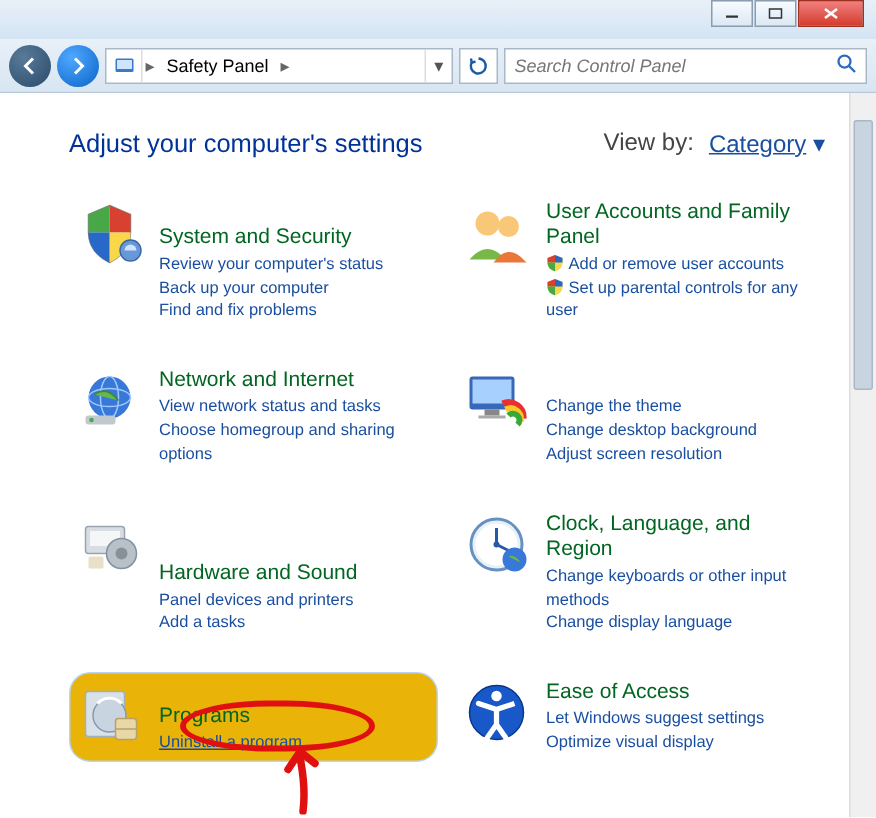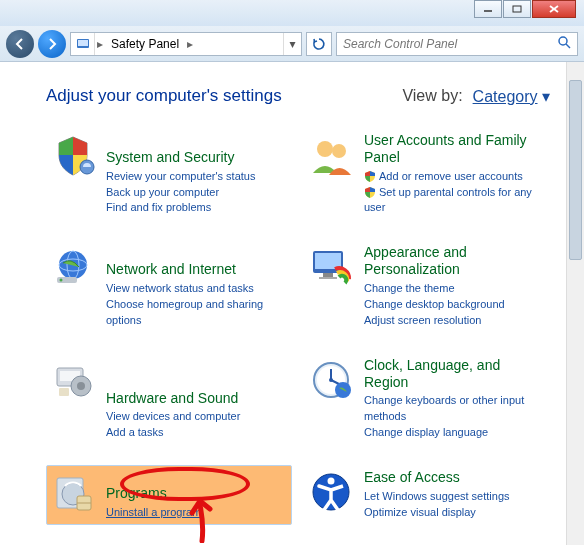--- a/index.html
+++ b/index.html
@@ -116,23 +116,23 @@
     grid-template-columns: 1fr 1fr;
     column-gap: 12px;
     row-gap: 20px;
   }
   .cat {
     display: flex;
     gap: 10px;
     padding: 4px;
   }
   .cat.highlight {
-    background: #fdba74;
+    background: #eab308;
     border: 1px solid #b8d4f0;
-    border-radius: 2px;
+    border-radius: 14px;
     padding: 3px;
   }
   .cat-icon {
     width: 46px; height: 46px;
     flex-shrink: 0;
     display:flex; align-items:center; justify-content:center;
   }
   .cat-body { display:flex; flex-direction:column;justify-content:flex-end; }
   .cat-title {
     color: #006621; font-size: 14px; line-height: 1.2;
@@ -302,39 +302,38 @@
             <rect x="6" y="8" width="26" height="16" fill="#a8d0ff"></rect>
             <rect x="14" y="28" width="10" height="4" fill="#888"></rect>
             <rect x="10" y="32" width="18" height="2" fill="#aaa"></rect>
             <circle cx="32" cy="30" r="9" fill="none"></circle>
             <path d="M26 24 A10 10 0 0 1 40 34" fill="none" stroke="#e83030" stroke-width="4"></path>
             <path d="M28 28 A7 7 0 0 1 38 36" fill="none" stroke="#f8c828" stroke-width="4"></path>
             <path d="M30 32 A4 4 0 0 1 36 38" fill="none" stroke="#38a838" stroke-width="4"></path>
           </svg>
         </div>
         <div class="cat-body">
-          <div class="cat-title">Appearance and Personalization</div>
           <div class="cat-link"><span>Change the theme</span></div>
           <div class="cat-link"><span>Change desktop background</span></div>
           <div class="cat-link"><span>Adjust screen resolution</span></div>
         </div>
       </div>
       <div class="cat">
         <div class="cat-icon">
           <svg width="44" height="44">
             <rect x="6" y="10" width="26" height="18" rx="2" fill="#d8dde4" stroke="#9aa4b0"></rect>
             <rect x="9" y="13" width="20" height="10" fill="#f4f6f8"></rect>
             <circle cx="30" cy="28" r="10" fill="#b8c0c8" stroke="#8290a0"></circle>
             <circle cx="30" cy="28" r="4" fill="#889098"></circle>
             <rect x="8" y="30" width="10" height="8" rx="1" fill="#e8e0c8"></rect>
           </svg>
         </div>
         <div class="cat-body">
           <div class="cat-title">Hardware and Sound</div>
-          <div class="cat-link"><span>View devices and computer</span></div>
+          <div class="cat-link"><span>Panel devices and printers</span></div>
           <div class="cat-link"><span>Add a tasks</span></div>
         </div>
       </div>
       <div class="cat">
         <div class="cat-icon">
           <svg width="44" height="44">
             <circle cx="22" cy="22" r="17" fill="#e8f0f8" stroke="#6890c0" stroke-width="2"></circle>
             <circle cx="22" cy="22" r="14" fill="#fff"></circle>
             <line x1="22" y1="22" x2="22" y2="11" stroke="#2858a8" stroke-width="2"></line>
             <line x1="22" y1="22" x2="30" y2="26" stroke="#2858a8" stroke-width="2"></line>

